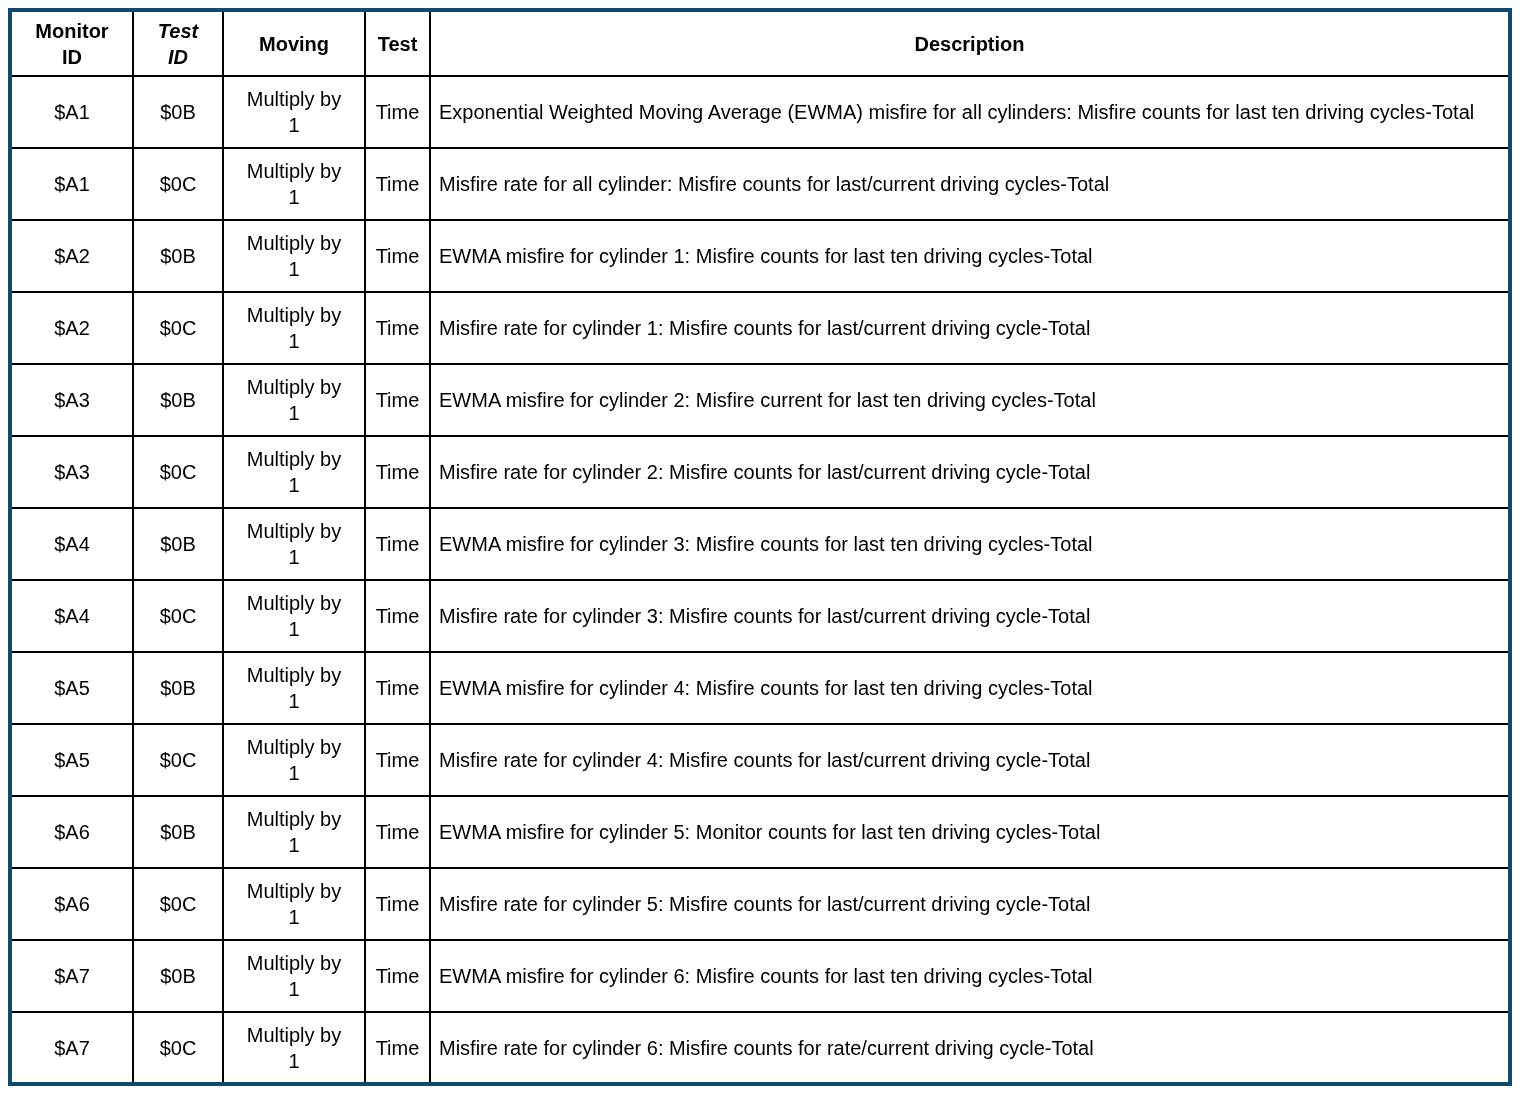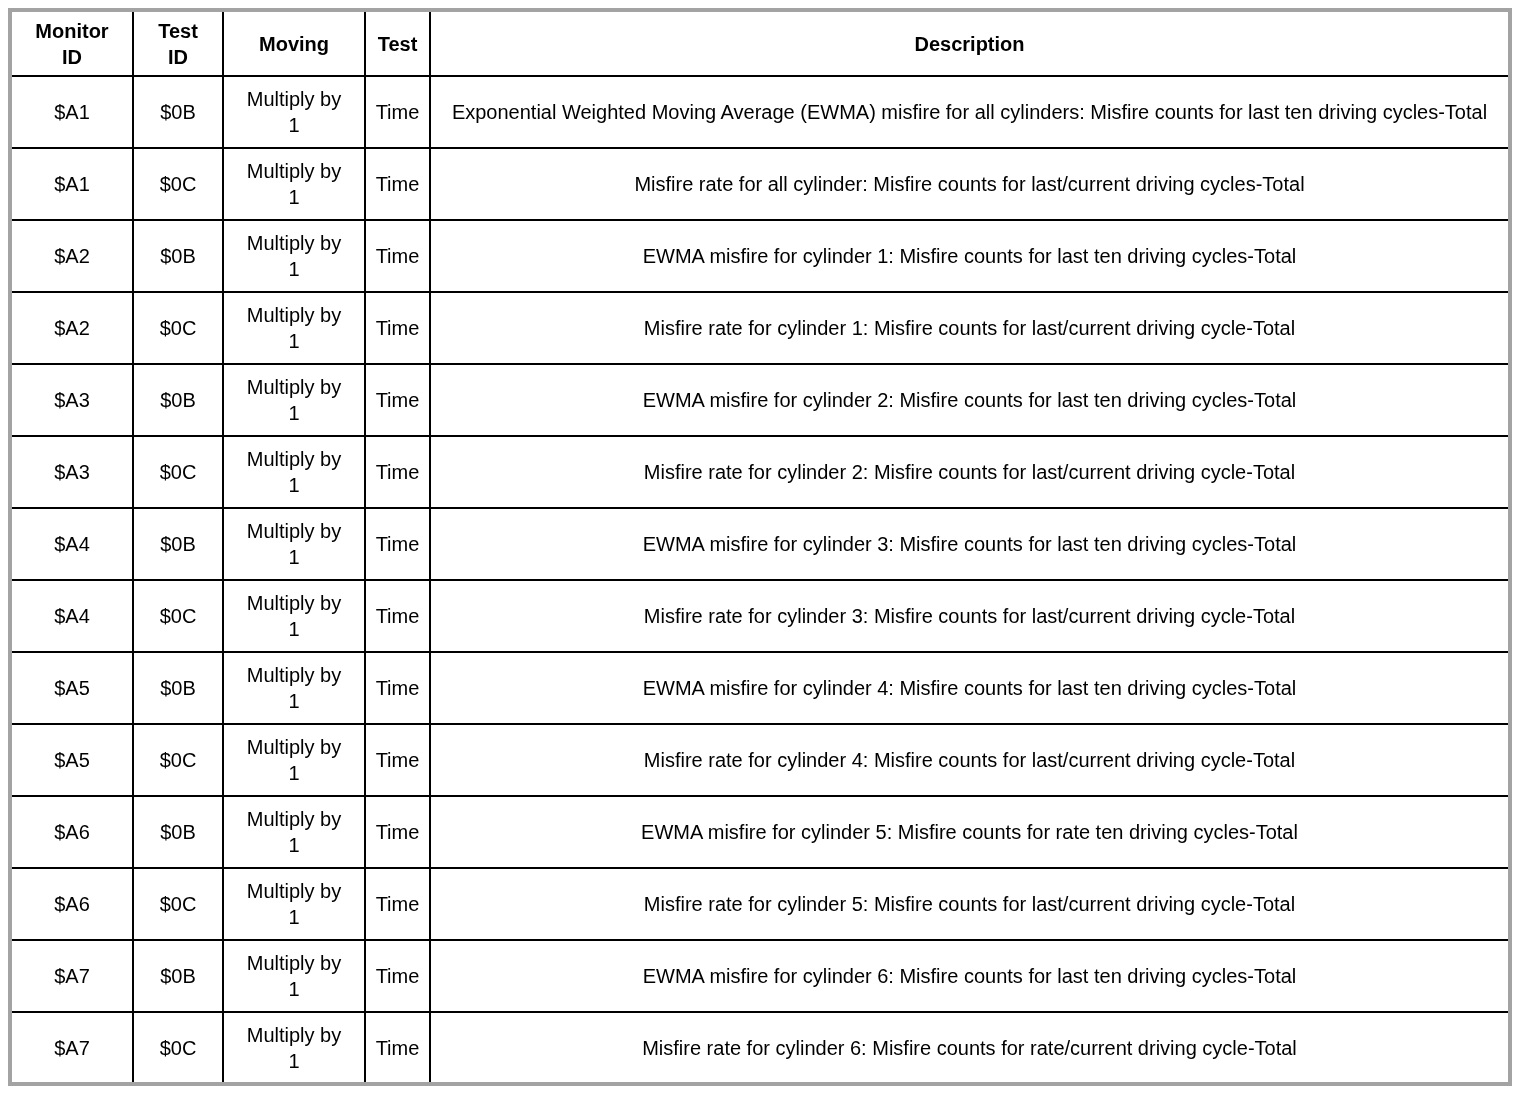--- a/index.html
+++ b/index.html
@@ -13,21 +13,21 @@
     width: 1520px;
     height: 1098px;
     box-sizing: border-box;
     padding: 8px;
     background: #ffffff;
   }
   table.spec-table {
     border-collapse: collapse;
     table-layout: fixed;
     width: 1504px;
-    border: 4px solid #a3a3a3;
+    border: 4px solid #0c4a6e;
     background: #ffffff;
   }
   .spec-table th,
   .spec-table td {
     border: 2px solid #000000;
     font-size: 20px;
     line-height: 1.3;
     vertical-align: middle;
     box-sizing: border-box;
     overflow: hidden;
@@ -48,31 +48,32 @@
   .col-test    { width: 90px; }
   .col-scaling { width: 142px; }
   .col-unit    { width: 65px; }
   .col-desc    { width: 1080px; }
 
   .cell-center {
     text-align: center;
     padding: 4px 4px;
   }
   .cell-desc {
-    text-align: center;
+    text-align: left;
     padding: 0 8px;
   }
   
   .wrap-narrow-monitor {
     display: inline-block;
     max-width: 82px;
   }
   .wrap-narrow-test {
     display: inline-block;
     max-width: 52px;
+    font-style: italic;
   }
   .wrap-narrow-scaling {
     display: inline-block;
     max-width: 106px;
   }
 </style>
 </head>
 <body>
 
 <div class="page">
@@ -124,21 +125,21 @@
     <td class="cell-center"><span class="wrap-narrow-scaling">Multiply by 1</span></td>
     <td class="cell-center">Time</td>
     <td class="cell-desc">Misfire rate for cylinder 1: Misfire counts for last/current driving cycle-Total</td>
   </tr>
 
   <tr>
     <td class="cell-center">$A3</td>
     <td class="cell-center">$0B</td>
     <td class="cell-center"><span class="wrap-narrow-scaling">Multiply by 1</span></td>
     <td class="cell-center">Time</td>
-    <td class="cell-desc">EWMA misfire for cylinder 2: Misfire counts for last ten driving cycles-Total</td>
+    <td class="cell-desc">EWMA misfire for cylinder 2: Misfire current for last ten driving cycles-Total</td>
   </tr>
 
   <tr>
     <td class="cell-center">$A3</td>
     <td class="cell-center">$0C</td>
     <td class="cell-center"><span class="wrap-narrow-scaling">Multiply by 1</span></td>
     <td class="cell-center">Time</td>
     <td class="cell-desc">Misfire rate for cylinder 2: Misfire counts for last/current driving cycle-Total</td>
   </tr>
 
@@ -172,21 +173,21 @@
     <td class="cell-center"><span class="wrap-narrow-scaling">Multiply by 1</span></td>
     <td class="cell-center">Time</td>
     <td class="cell-desc">Misfire rate for cylinder 4: Misfire counts for last/current driving cycle-Total</td>
   </tr>
 
   <tr>
     <td class="cell-center">$A6</td>
     <td class="cell-center">$0B</td>
     <td class="cell-center"><span class="wrap-narrow-scaling">Multiply by 1</span></td>
     <td class="cell-center">Time</td>
-    <td class="cell-desc">EWMA misfire for cylinder 5: Misfire counts for rate ten driving cycles-Total</td>
+    <td class="cell-desc">EWMA misfire for cylinder 5: Monitor counts for last ten driving cycles-Total</td>
   </tr>
 
   <tr>
     <td class="cell-center">$A6</td>
     <td class="cell-center">$0C</td>
     <td class="cell-center"><span class="wrap-narrow-scaling">Multiply by 1</span></td>
     <td class="cell-center">Time</td>
     <td class="cell-desc">Misfire rate for cylinder 5: Misfire counts for last/current driving cycle-Total</td>
   </tr>
 

